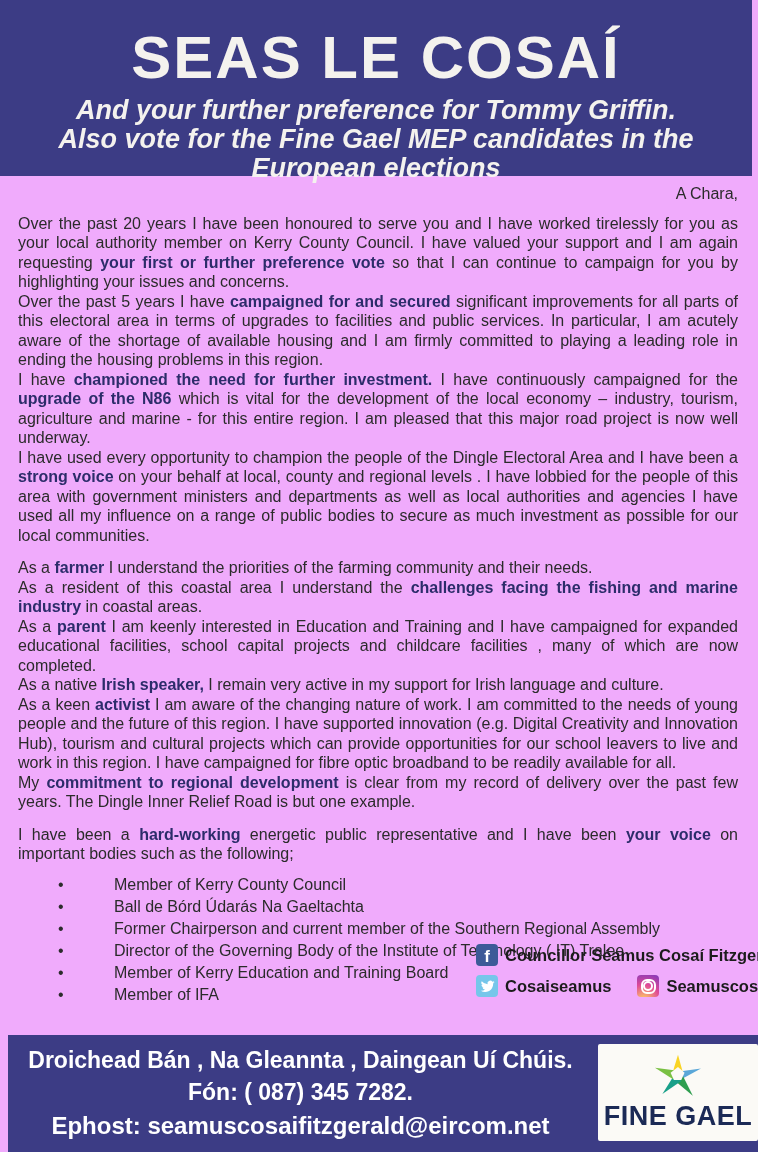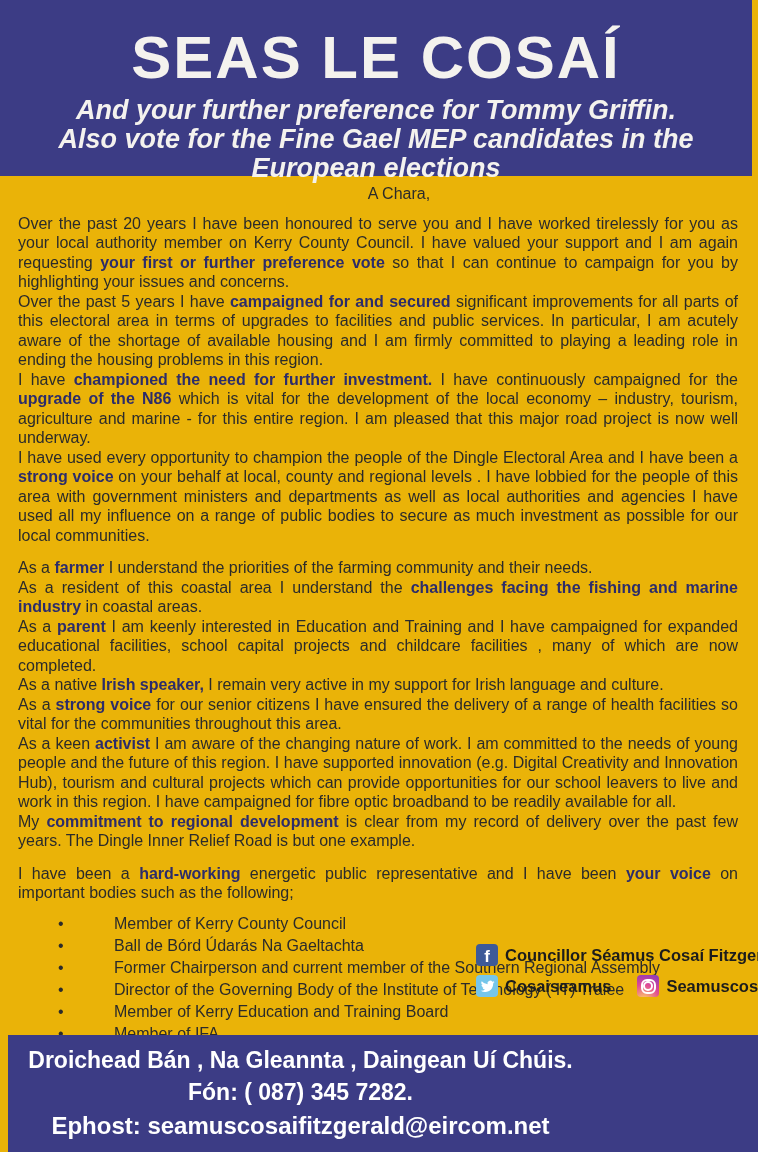--- a/index.html
+++ b/index.html
@@ -1,20 +1,20 @@
 <!DOCTYPE html>
 <html><head>
 <meta charset="utf-8">
 <style>
   * { margin:0; padding:0; box-sizing:border-box; }
   html,body { background:#e8e6e0; }
   body { font-family:"Liberation Sans", sans-serif; }
   .page {
     position:relative; width:758px; height:1152px; margin:0 auto;
-    background:#eab308; overflow:hidden;
+    background:#f0abfc; overflow:hidden;
   }
   
   .banner {
     position:absolute; top:0; left:0; width:752px; height:176px;
     background:#3c3c85; color:#fff; text-align:center;
   }
   .banner h1 {
     margin-top:26px; font-size:60px; font-weight:bold; letter-spacing:2px;
     color:#f4f2ee; line-height:64px;
   }
@@ -22,21 +22,21 @@
     font-style:italic; font-weight:bold; font-size:27px; line-height:29px;
     color:#f4f2ee;
   }
   .banner .sub:first-of-type { margin-top:6px; }
   
   .letter {
     position:absolute; top:176px; left:0; width:758px; height:859px;
     padding:8px 20px 0 18px; overflow:hidden;
     color:#2b2b2b; font-size:16px; line-height:19.5px; text-align:justify;
   }
-  .salutation { margin-bottom:10px; text-align:center;margin-left:42px; }
+  .salutation { margin-bottom:10px; text-align:right;margin-left:42px; }
   .para { margin:0; }
   .para.gap { margin-top:13px; }
   .hl { color:#2c2c6a; font-weight:bold; }
   .bullets { list-style:none; margin-top:10px; }
   .bullets li {
     position:relative; padding-left:96px; line-height:22px; text-align:left;
   }
   .bullets li::before {
     content:"•"; position:absolute; left:40px; top:0; color:#2b2b2b;
   }
@@ -100,21 +100,20 @@
     <p class="salutation">A Chara,</p>
     <div id="paragraphs">
         <p class="para">Over the past 20 years I have been honoured to serve you and I have worked tirelessly for you as your local authority member on Kerry County Council. I have valued your support and I am again requesting <b class="hl">your first or further preference vote</b> so that I can continue to campaign for you by highlighting your issues and concerns.</p>
         <p class="para">Over the past 5 years I have <b class="hl">campaigned for and secured</b> significant improvements for all parts of this electoral area in terms of upgrades to facilities and public services. In particular, I am acutely aware of the shortage of available housing and I am firmly committed to playing a leading role in ending the housing problems in this region.</p>
         <p class="para">I have <b class="hl">championed the need for further investment.</b> I have continuously campaigned for the <b class="hl">upgrade of the N86</b> which is vital for the development of the local economy – industry, tourism, agriculture and marine - for this entire region. I am pleased that this major road project is now well underway.</p>
         <p class="para">I have used every opportunity to champion the people of the Dingle Electoral Area and I have been a <b class="hl">strong voice</b> on your behalf at local, county and regional levels . I have lobbied for the people of this area with government ministers and departments as well as local authorities and agencies I have used all my influence on a range of public bodies to secure as much investment as possible for our local communities.</p>
         <p class="para gap">As a <b class="hl">farmer</b> I understand the priorities of the farming community and their needs.</p>
         <p class="para">As a resident of this coastal area I understand the <b class="hl">challenges facing the fishing and marine industry</b> in coastal areas.</p>
         <p class="para">As a <b class="hl">parent</b> I am keenly interested in Education and Training and I have campaigned for expanded educational facilities, school capital projects and childcare facilities , many of which are now completed.</p>
         <p class="para">As a native <b class="hl">Irish speaker,</b> I remain very active in my support for Irish language and culture.</p>
-        <p class="para">As a <b class="hl">strong voice</b> for our senior citizens I have ensured the delivery of a range of health facilities so vital for the communities throughout this area.</p>
         <p class="para">As a keen <b class="hl">activist</b> I am aware of the changing nature of work. I am committed to the needs of young people and the future of this region. I have supported innovation (e.g. Digital Creativity and Innovation Hub), tourism and cultural projects which can provide opportunities for our school leavers to live and work in this region. I have campaigned for fibre optic broadband to be readily available for all.</p>
         <p class="para">My <b class="hl">commitment to regional development</b> is clear from my record of delivery over the past few years. The Dingle Inner Relief Road is but one example.</p>
         <p class="para gap">I have been a <b class="hl">hard-working</b> energetic public representative and I have been <b class="hl">your voice</b> on important bodies such as the following;</p>
       </div>
     <ul class="bullets" id="bullet-list">
         <li>Member of Kerry County Council</li>
         <li>Ball de Bórd Údarás Na Gaeltachta</li>
         <li>Former Chairperson and current member of the Southern Regional Assembly</li>
         <li>Director of the Governing Body of the Institute of Technology ( IT) Tralee</li>
         <li>Member of Kerry Education and Training Board</li>
@@ -139,15 +138,26 @@
       <span class="social-label">Seamuscosai</span>
     </div>
   </div>
 
   <footer class="footer">
     <div class="contact">
       <p class="line1">Droichead Bán , Na Gleannta , Daingean Uí Chúis.</p>
       <p class="line2">Fón: ( 087)  345 7282.</p>
       <p class="line3">Ephost: seamuscosaifitzgerald@eircom.net</p>
     </div>
+    <div class="logo-box">
+      <svg viewBox="0 0 64 56" aria-hidden="true">
+        <polygon points="32,2 38,24 26,22" fill="#f9d423"></polygon>
+        <polygon points="60,19 36,32 38,22" fill="#5aa7d8"></polygon>
+        <polygon points="50,52 26,32 38,28" fill="#2f9e4f"></polygon>
+        <polygon points="13,50 28,26 36,34" fill="#19a089"></polygon>
+        <polygon points="4,18 34,22 26,32" fill="#79c043"></polygon>
+        <polygon points="32,17 40,24 36,33 27,33 23,24" fill="#fbfaf6"></polygon>
+      </svg>
+      <div class="logo-text">FINE GAEL</div>
+    </div>
   </footer>
 
 </div>
 
 </body></html>

